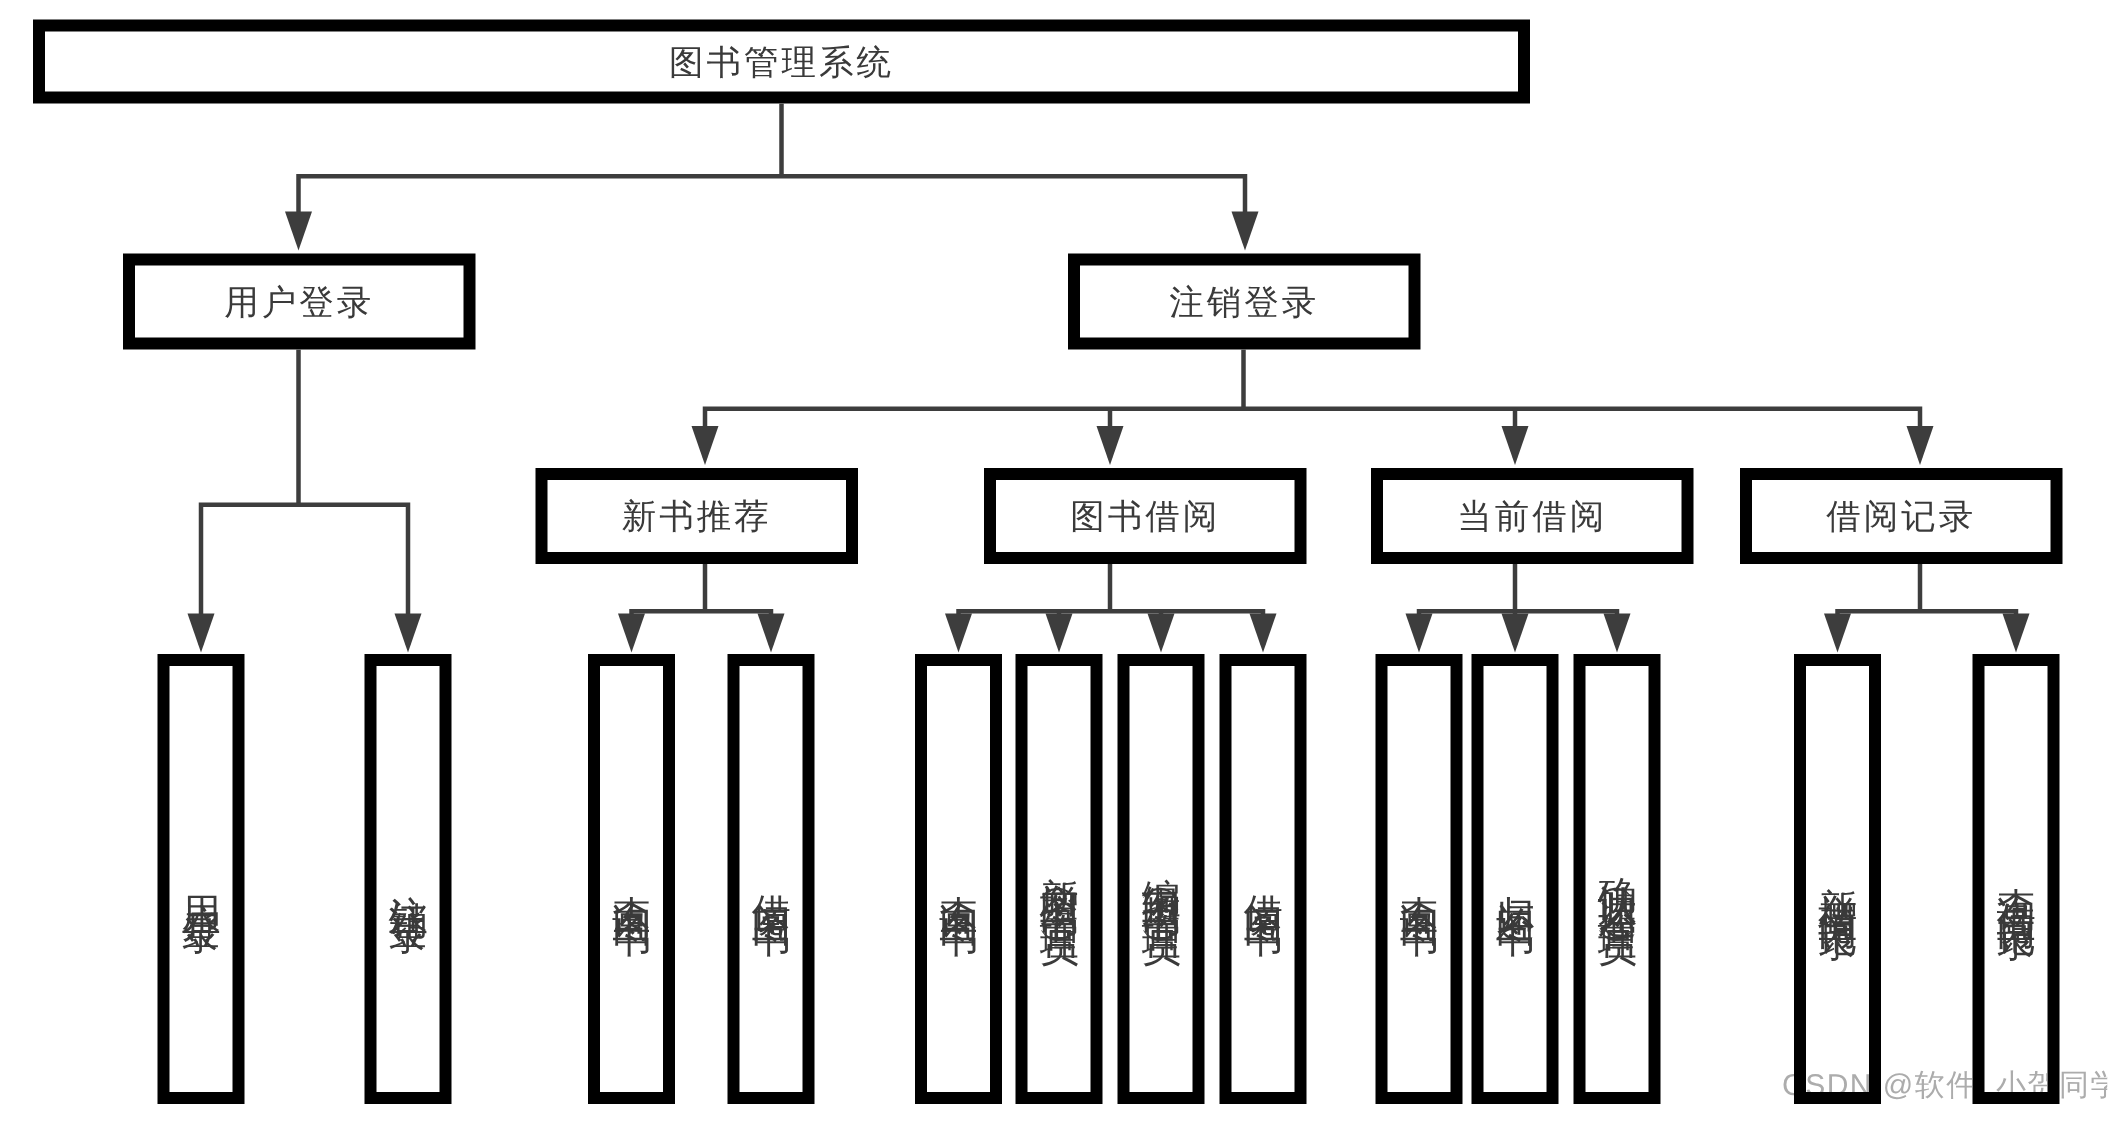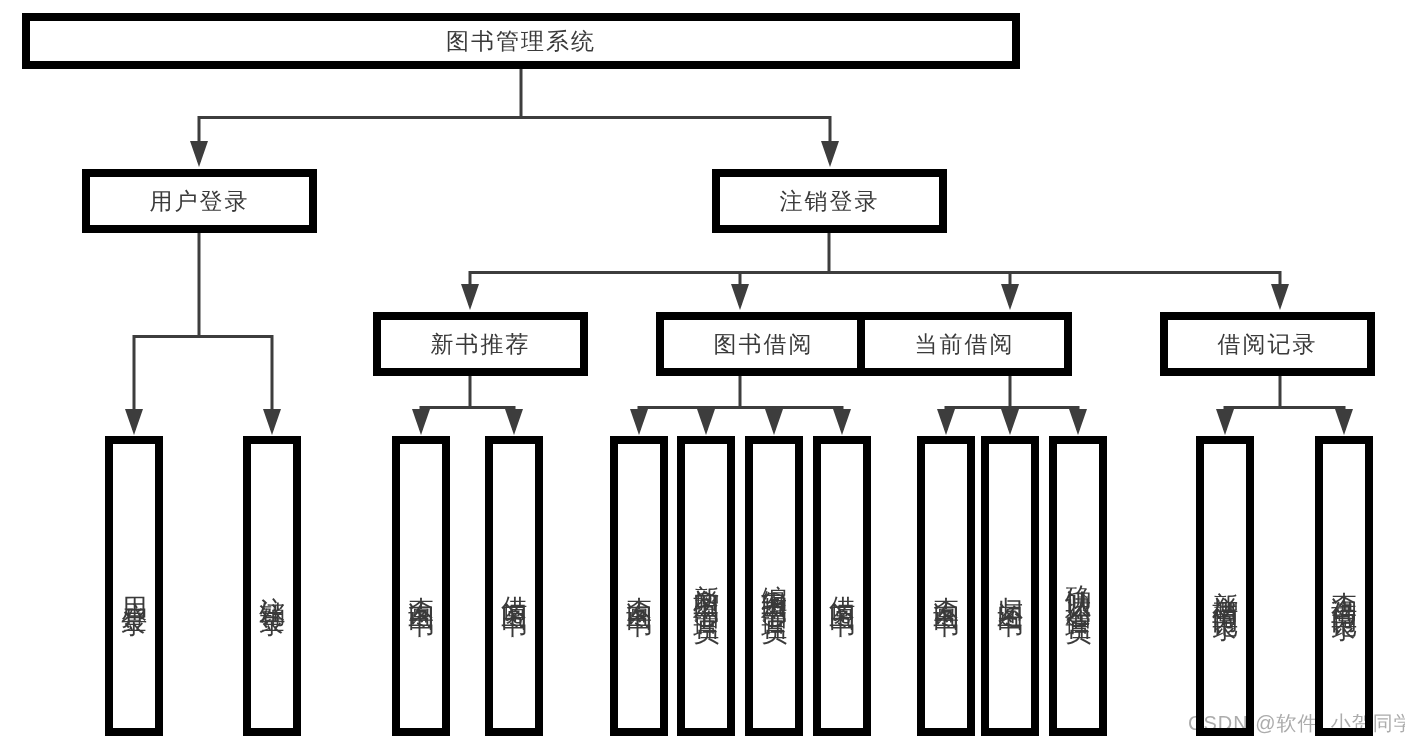--- a/index.html
+++ b/index.html
@@ -122,27 +122,27 @@
     <span class="hlbl">图书管理系统</span>
   </div>
 
   <div class="box l2" style="left:82px">
     <span class="hlbl">用户登录</span>
   </div>
   <div class="box l2" style="left:712px">
     <span class="hlbl">注销登录</span>
   </div>
 
-  <div class="box l3" style="left:373px">
+  <div class="box l3" style="left:357px">
     <span class="hlbl">新书推荐</span>
   </div>
   <div class="box l3" style="left:656px">
     <span class="hlbl">图书借阅</span>
   </div>
-  <div class="box l3" style="left:857px">
+  <div class="box l3" style="left:914px">
     <span class="hlbl">当前借阅</span>
   </div>
   <div class="box l3" style="left:1160px">
     <span class="hlbl">借阅记录</span>
   </div>
 
   <div class="box vbox" style="left:105px">
     <span class="vlbl">用户登录</span>
   </div>
   <div class="box vbox" style="left:243px">

